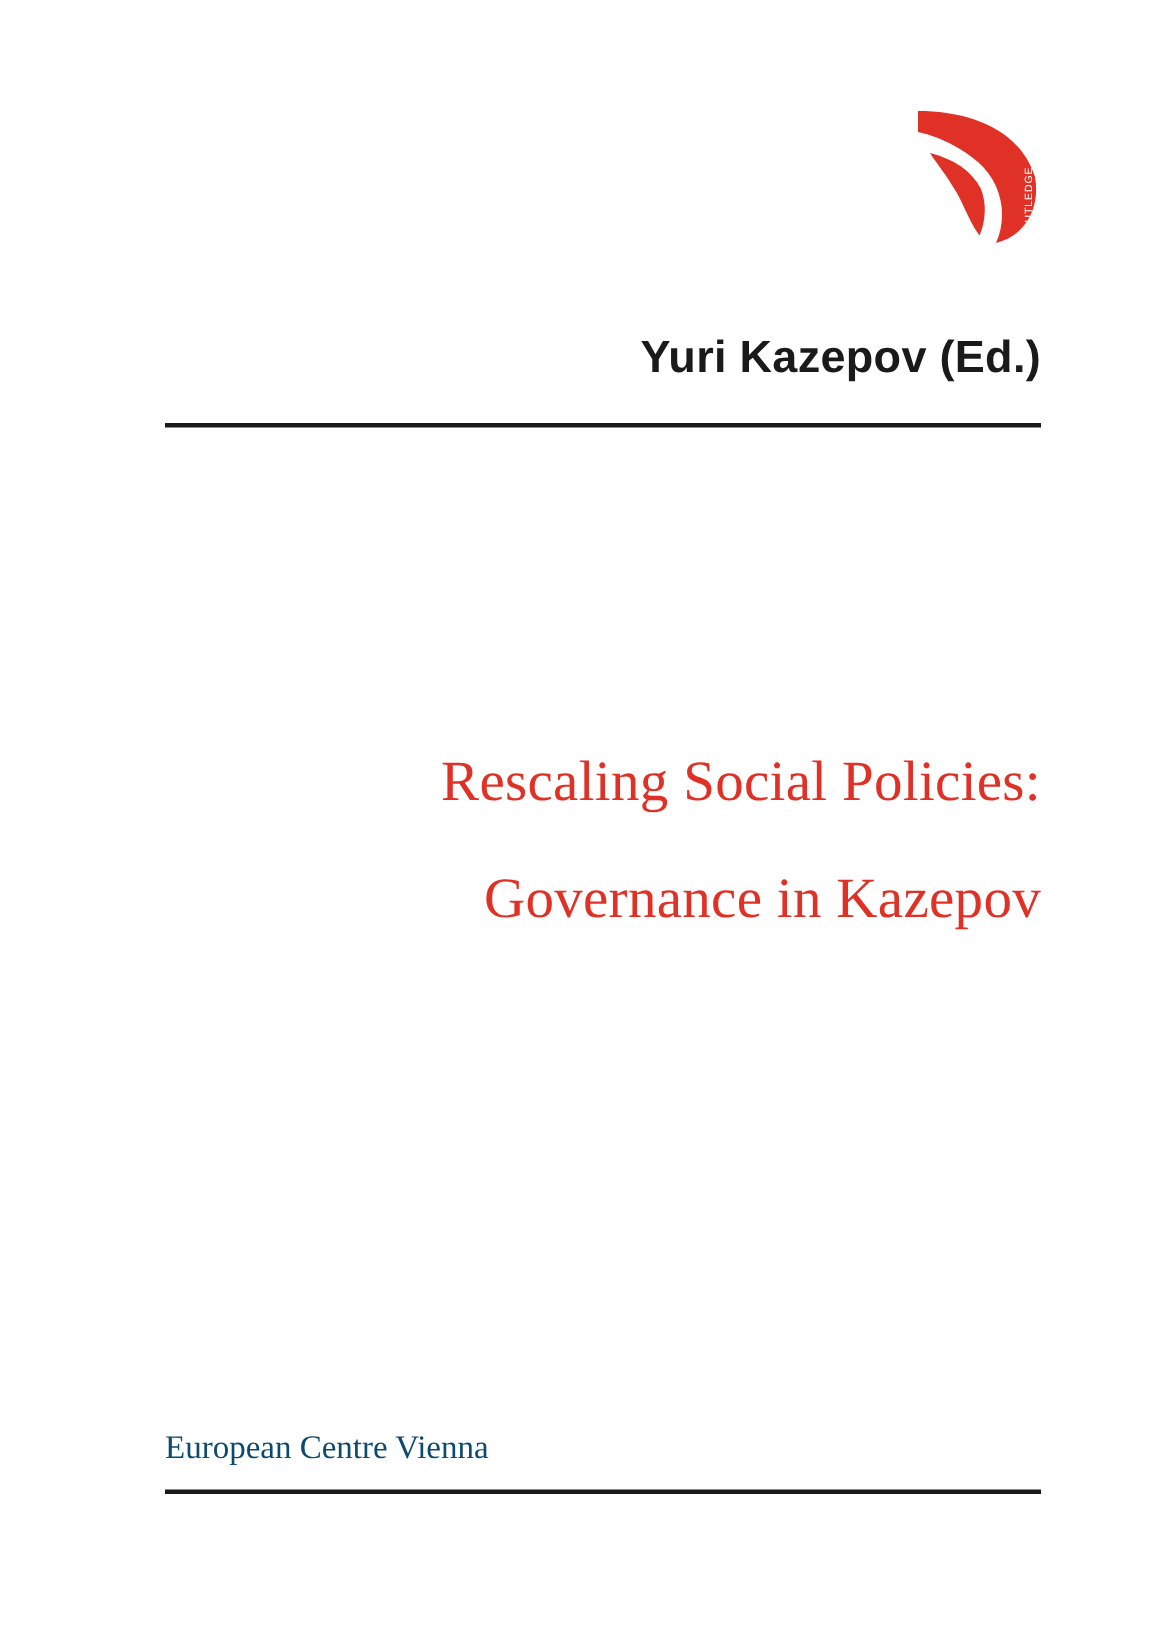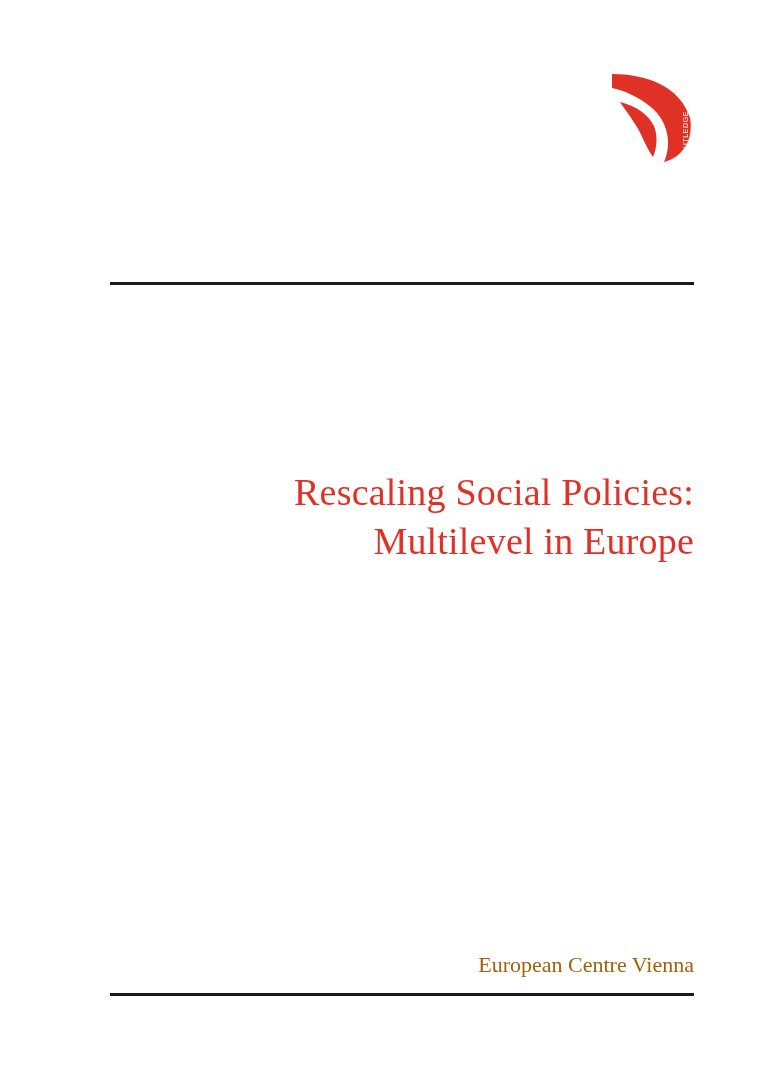--- a/index.html
+++ b/index.html
@@ -57,53 +57,54 @@
     top: 468px;
     left: 110px;
     right: 72px;
     text-align: right;
     color: #e03127;
     font-family: "Liberation Serif", serif;
     font-size: 38px;
     line-height: 1.28;
     letter-spacing: 0.2px;
   }
-  .title .line { display: block; white-space: nowrap; }
+  .title .line { display: block; white-space: nowrap; margin-top: 29px; }
 
   
   .series {
     position: absolute;
     top: 952px;
     left: 110px;
     right: 72px;
-    text-align: right;
+    text-align: left;
     font-family: "Liberation Serif", serif;
     font-size: 22px;
-    color: #a16207;
+    color: #0c4a6e;
   }
 </style>
 </head>
 <body>
 
 <div class="page">
 
   <div class="logo-wrap">
     <svg class="logo-svg" width="92" height="92" viewBox="0 0 92 92">
       <path d="M10 2 C44 2 78 14 88 46 C92 68 80 86 62 90 C70 72 66 50 50 36 C36 24 20 18 10 16 Z" fill="#e03127"></path>
       <path d="M14 24 C32 26 48 34 56 48 C62 60 60 76 54 88 C44 78 40 62 32 50 C26 40 18 32 14 24 Z" fill="#ffffff"></path>
       <path d="M18 30 C34 34 46 42 52 54 C56 64 55 76 51 85 C43 74 40 62 33 52 C27 42 21 35 18 30 Z" fill="#e03127"></path>
       <text x="86" y="88" transform="rotate(-90 86 88)" fill="#ffffff" font-family="Liberation Sans, sans-serif" font-size="7" letter-spacing="0.6">ROUTLEDGE</text>
     </svg>
   </div>
 
+  <div class="editor">Yuri Kazepov (Ed.)</div>
 
   <div class="rule rule-top"></div>
 
   <div class="title">
     <span class="line">Rescaling Social Policies:</span>
-    <span class="line">Multilevel in Europe</span>
+    <span class="line">Governance in Kazepov</span>
   </div>
 
   <div class="series">European Centre Vienna</div>
 
   <div class="rule rule-bottom"></div>
 
 </div>
 
 </body></html>

